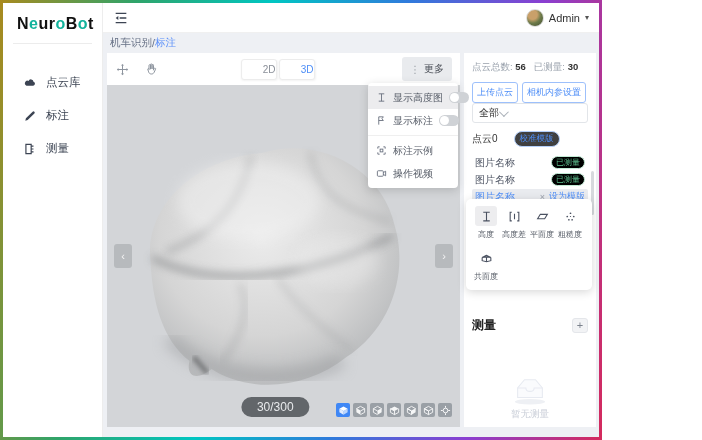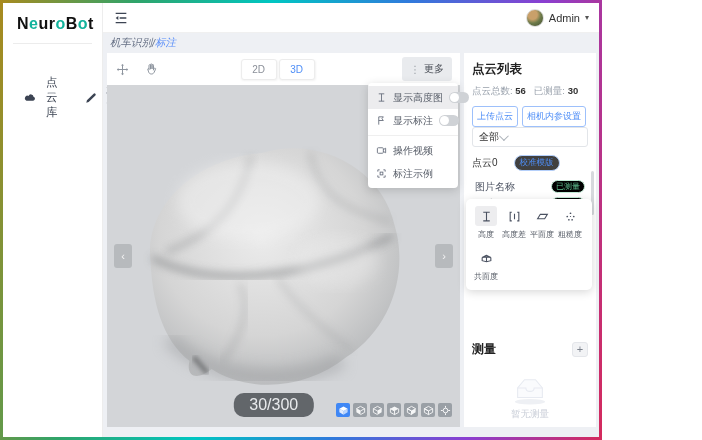--- a/index.html
+++ b/index.html
@@ -8,58 +8,58 @@
     background: linear-gradient(100deg,#a98a1e,#2fa46a,#00c6c2,#2f7bdc,#8a3fd1,#d42a5c) ;
     background-size:100% 100%;
   }
   .app { width:100%; height:100%; background:#eef0f4; display:flex; overflow:hidden; position:relative; }
 
   
   .sidebar { width:100px; flex:0 0 100px; background:#fff; border-right:1px solid #ededed; display:flex; flex-direction:column; }
   .logo { padding:12px 0 10px 14px; font-size:16px; font-weight:bold; letter-spacing:.5px; color:#111; }
   .logo .g { color:#12b39c; }
   .logo-divider { border-bottom:1px solid #ececec; margin:0 10px; }
-  .side-menu { margin-top:22px; display:flex; flex-direction:row; gap:6px; }
+  .side-menu { margin-top:22px; display:flex; flex-direction:column; gap:0; }
   .side-item { display:flex; align-items:center; gap:9px; padding:9px 0 9px 20px; cursor:pointer; color:#3c4453; }
   .side-item .si { width:14px; height:14px; display:inline-flex; }
   .side-item .lbl { font-size:11.5px; }
 
   
   .main { flex:1; display:flex; flex-direction:column; min-width:0; }
   .topbar { height:30px; background:#fff; border-bottom:1px solid #f0f0f0; display:flex; align-items:center; justify-content:space-between; padding:0 10px; flex:0 0 30px; }
   .fold { width:16px; height:16px; display:inline-flex; cursor:pointer; }
   .top-right { display:flex; align-items:center; gap:10px; }
   .back-btn { font-size:10px; color:#4e8ef7; border:1px solid #9dc0fb; background:#fff; border-radius:3px; padding:4px 10px; cursor:pointer; }
   .user { display:flex; align-items:center; gap:5px; font-size:11px; color:#333; cursor:pointer; }
   .avatar { width:18px; height:18px; border-radius:50%; background: radial-gradient(circle at 35% 30%, #c9a06a 0 30%, #6d7b4a 55%, #3f4a2e 100%); border:1px solid #ddd; }
   .caret { font-size:8px; color:#555; }
 
   
-  .crumb-row { height:20px; display:flex; align-items:center; padding-left:7px; font-size:10.5px; flex:0 0 20px;font-style:italic; }
+  .crumb-row { height:20px; display:flex; align-items:center; padding-left:7px; font-size:10.5px; flex:0 0 20px; }
   .crumb-parent { color:#667085; } .crumb-cur { color:#5b8ff9; }
 
   
   .content { flex:1; display:flex; gap:4px; padding:0 3px 10px 4px; min-height:0; }
   .canvas-card { flex:1; background:#fff; display:flex; flex-direction:column; position:relative; min-width:0; }
   .canvas-toolbar { height:32px; flex:0 0 32px; display:flex; align-items:center; padding:0 8px; position:relative; }
   .tb-left { display:flex; align-items:center; gap:14px; }
   .tb-icon { width:15px; height:15px; display:inline-flex; cursor:pointer; }
   .seg { position:absolute; left:50%; transform:translateX(-58%); display:flex; gap:2px; }
-  .seg button { width:36px; height:21px; font-size:10px; background:#fff; border:1px solid #ececec; border-radius:3px; color:#8a8f98; cursor:pointer; box-shadow:0 1px 2px rgba(0,0,0,.05); }
+  .seg button { width:36px; height:21px; font-size:10px; background:#fff; border:1px solid #ececec; border-radius:3px; color:#8a8f98; cursor:pointer; box-shadow:0 1px 2px rgba(0,0,0,.05);text-align:right; }
   .seg button.active { color:#4e8ef7; }
   .tb-right { margin-left:auto; display:flex; align-items:center; gap:6px; }
   .save-btn { background:#4e8ef7; color:#fff; font-size:10px; border:none; border-radius:3px; padding:5px 10px; cursor:pointer; }
   .more-btn { background:#e9ebee; color:#4a4f57; font-size:10px; border:none; border-radius:3px; padding:5px 8px; cursor:pointer; display:flex; align-items:center; gap:4px; }
   .dots { color:#9aa0a6; font-size:10px; letter-spacing:0; }
 
   .canvas { flex:1; background:#d3d5d8; position:relative; overflow:hidden; }
   .tooth { position:absolute; left:50%; top:50%; transform:translate(-53%,-49%); }
   .nav-chev { position:absolute; top:50%; transform:translateY(-50%); width:18px; height:24px; background:#b7babd; border-radius:3px; color:#f4f4f4; display:flex; align-items:center; justify-content:center; font-size:11px; cursor:pointer; }
   .nav-left { left:7px; } .nav-right { right:7px; }
-  .counter-pill { position:absolute; bottom:10px; left:50%; transform:translateX(-62%); background:rgba(73,77,82,.82); color:#e8eaec; font-size:16px; border-radius:10px; padding:3px 16px; }
+  .counter-pill { position:absolute; bottom:10px; left:50%; transform:translateX(-62%); background:rgba(73,77,82,.82); color:#e8eaec; font-size:12px; border-radius:10px; padding:3px 16px; }
   .view-bar { position:absolute; bottom:10px; right:8px; display:flex; gap:3px; }
   .view-btn { width:14px; height:14px; border-radius:2px; background:#9aa0a6; display:flex; align-items:center; justify-content:center; cursor:pointer; }
   .view-btn.active { background:#3f87f5; }
 
   
   .dropdown { position:absolute; top:30px; right:2px; width:90px; background:#fff; border-radius:4px; box-shadow:0 2px 10px rgba(0,0,0,.16); z-index:6; padding:3px 0; }
   .dd-item { height:23px; display:flex; align-items:center; gap:6px; padding:0 8px; font-size:10px; color:#555b66; cursor:pointer; }
   .dd-item.hl { background:#ececee; }
   .dd-item .mi { width:11px; height:11px; display:inline-flex; flex:0 0 11px; }
   .dd-item .txt { flex:1; white-space:nowrap; }
@@ -297,40 +297,39 @@
                     <path d="M6 21V4h10l-3 4 3 4H6"></path>
                   </svg>
                 </span>
             <span class="txt">显示标注</span>
             <span class="toggle"></span>
           </div>
           <div class="dd-divider"></div>
           <div class="dd-item">
             <span class="mi">
                   <svg viewBox="0 0 24 24" width="11" height="11" fill="none" stroke="#6b7280" stroke-width="2">
-                    <rect x="3" y="6" width="13" height="12" rx="2"></rect>
-                    <path d="M16 10l5-3v10l-5-3"></path>
-                  </svg>
-                </span>
-            <span class="txt">操作视频</span>
+                    <path d="M4 8V4h4M16 4h4v4M20 16v4h-4M8 20H4v-4"></path>
+                    <rect x="9" y="9" width="6" height="6"></rect>
+                  </svg>
+                </span>
+            <span class="txt">标注示例</span>
           </div>
           <div class="dd-item">
             <span class="mi">
                   <svg viewBox="0 0 24 24" width="11" height="11" fill="none" stroke="#6b7280" stroke-width="2">
-                    <path d="M4 8V4h4M16 4h4v4M20 16v4h-4M8 20H4v-4"></path>
-                    <rect x="9" y="9" width="6" height="6"></rect>
-                  </svg>
-                </span>
-            <span class="txt">标注示例</span>
+                    <rect x="3" y="6" width="13" height="12" rx="2"></rect>
+                    <path d="M16 10l5-3v10l-5-3"></path>
+                  </svg>
+                </span>
+            <span class="txt">操作视频</span>
           </div>
         </div>
       </div>
 
       <div class="right-panel">
-        <div class="rp-title">点云列表</div>
         <div class="rp-stats">
           <span><span>点云总数:</span> <b>56</b></span>
           <span><span>已测量:</span> <b>30</b></span>
         </div>
         <div class="rp-btns">
           <button class="rp-btn">上传点云</button>
           <button class="rp-btn">相机内参设置</button>
         </div>
         <div class="rp-select">
           <span>全部</span>

